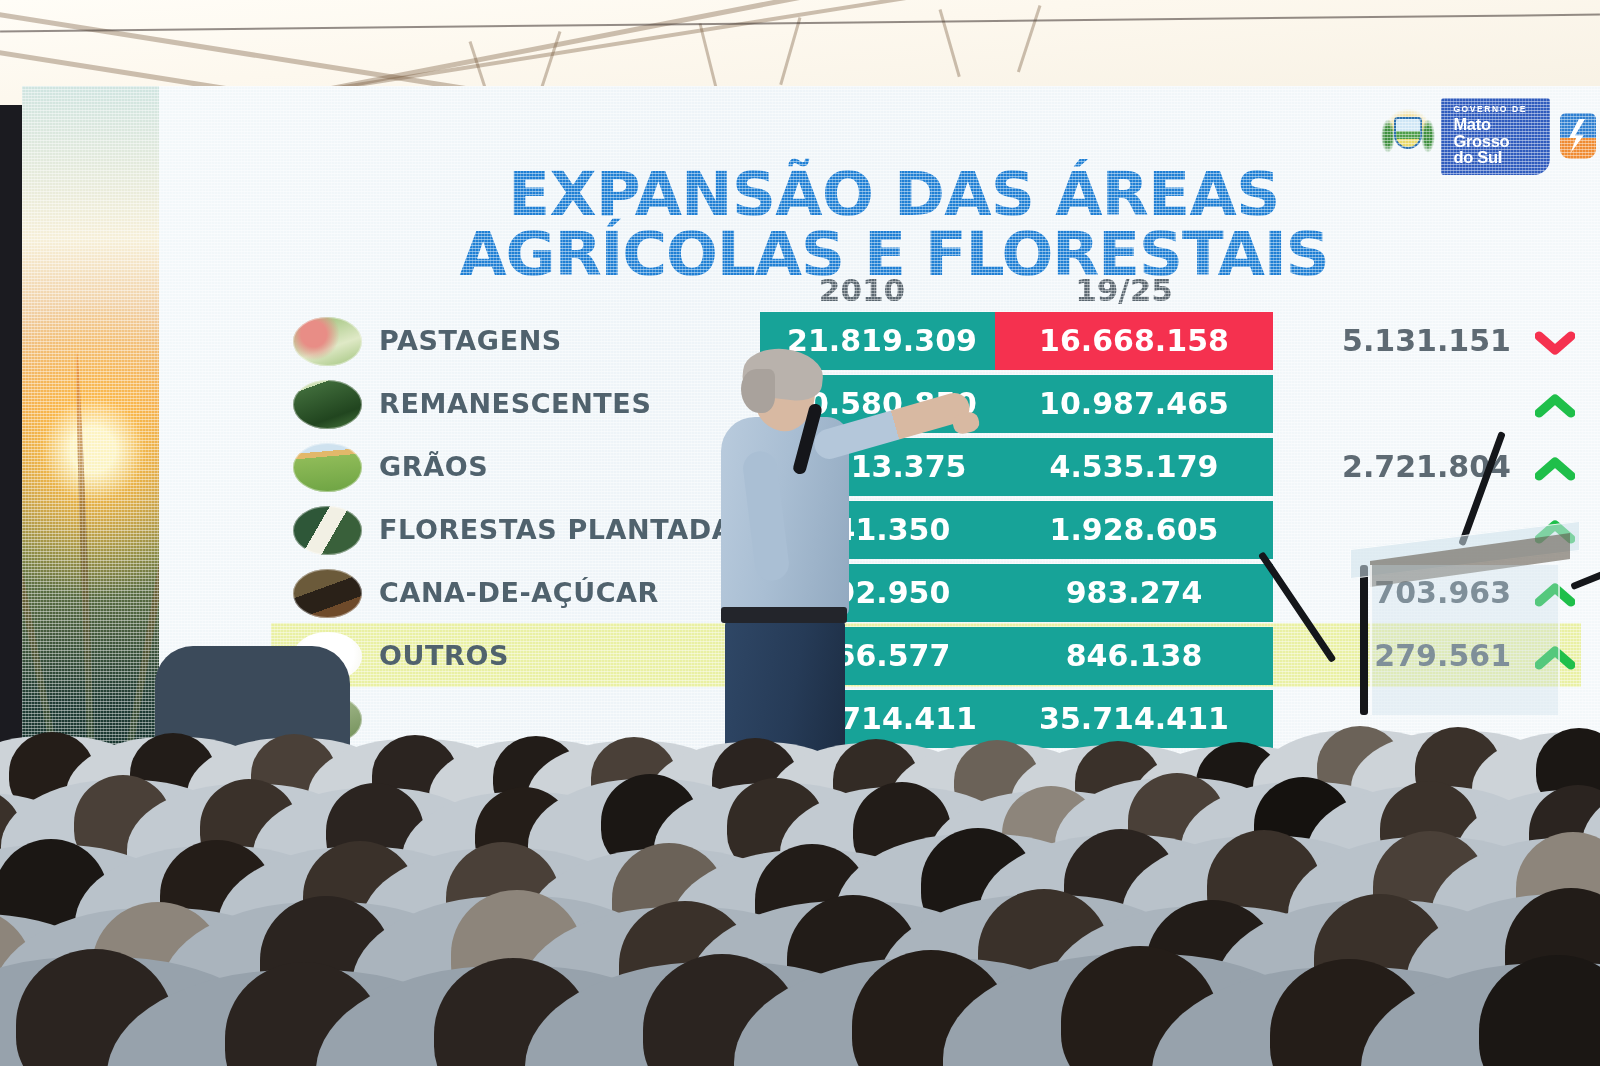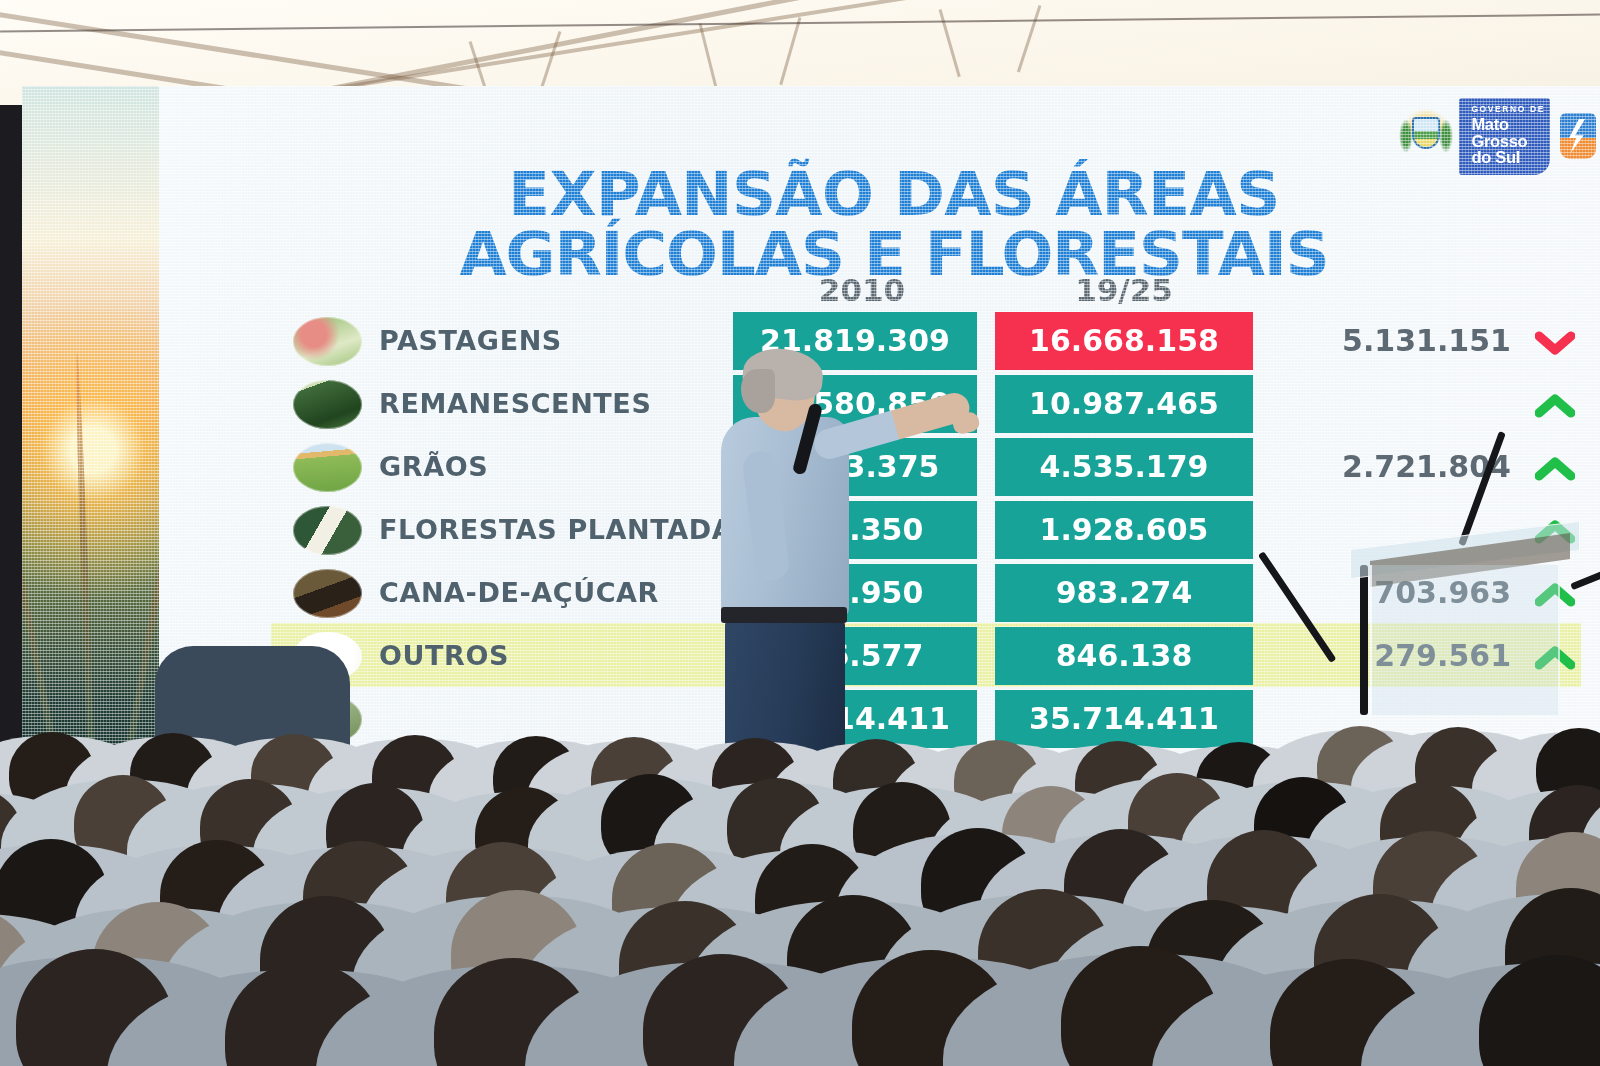--- a/index.html
+++ b/index.html
@@ -90,21 +90,21 @@
   .brasao .rays {
     position:absolute; left:6px; top:2px; width:46px; height:22px;
     background:radial-gradient(ellipse at 50% 100%, #f2c94c 0 30%, rgba(242,201,76,0) 72%);
   }
   .brasao .wreath-l,.brasao .wreath-r {
     position:absolute; top:12px; width:14px; height:34px;
     background:radial-gradient(ellipse at 50% 50%, #3f8f3f 0 40%, rgba(63,143,63,0) 70%);
   }
   .brasao .wreath-l { left:2px; } .brasao .wreath-r { right:2px; }
   .gov-badge {
-    background:#2f5bbd; color:#fff; padding:7px 5px 9px 12px;
+    background:#2f5bbd; color:#fff; padding:7px 23px 9px 12px;
     border-radius:3px 3px 16px 3px;
     line-height:1;
   }
   .gov-badge .small {
     font-size:8.5px; letter-spacing:1.6px; font-weight:bold; display:block; margin-bottom:3px;
   }
   .gov-badge .big { font-size:16.5px; font-weight:bold; display:block; letter-spacing:-.3px; }
   .logo2 {
     width:46px; height:58px; position:relative; overflow:hidden;
   }
@@ -142,22 +142,22 @@
     position:absolute; left:100px; top:15px; z-index:2;
     color:#50626d; font-size:27px; font-weight:bold; letter-spacing:.6px;
     font-family:"DejaVu Sans","Liberation Sans",sans-serif;
     white-space:nowrap;
   }
   .cell {
     position:absolute; top:2px; height:58px; line-height:58px;
     text-align:center; color:#fff; font-size:30px; font-weight:bold; z-index:2;
     font-family:"DejaVu Sans","Liberation Sans",sans-serif;
   }
-  .cell.c2010 { left:454px; width:244px; background:#17a398; }
-  .cell.c2425 { left:716px; width:258px; background:#17a398; }
+  .cell.c2010 { left:481px; width:244px; background:#17a398; }
+  .cell.c2425 { left:716px; width:278px; background:#17a398; }
   .cell.neg   { background:#f5314f; }
   .cell.diff {
     left:990px; width:250px; background:none; color:#5e6a73;
     text-align:right; padding-right:8px;
   }
   .trend {
     position:absolute; left:1256px; top:20px; width:40px; height:26px; z-index:2;
   }
   .trend svg { display:block; }
 

